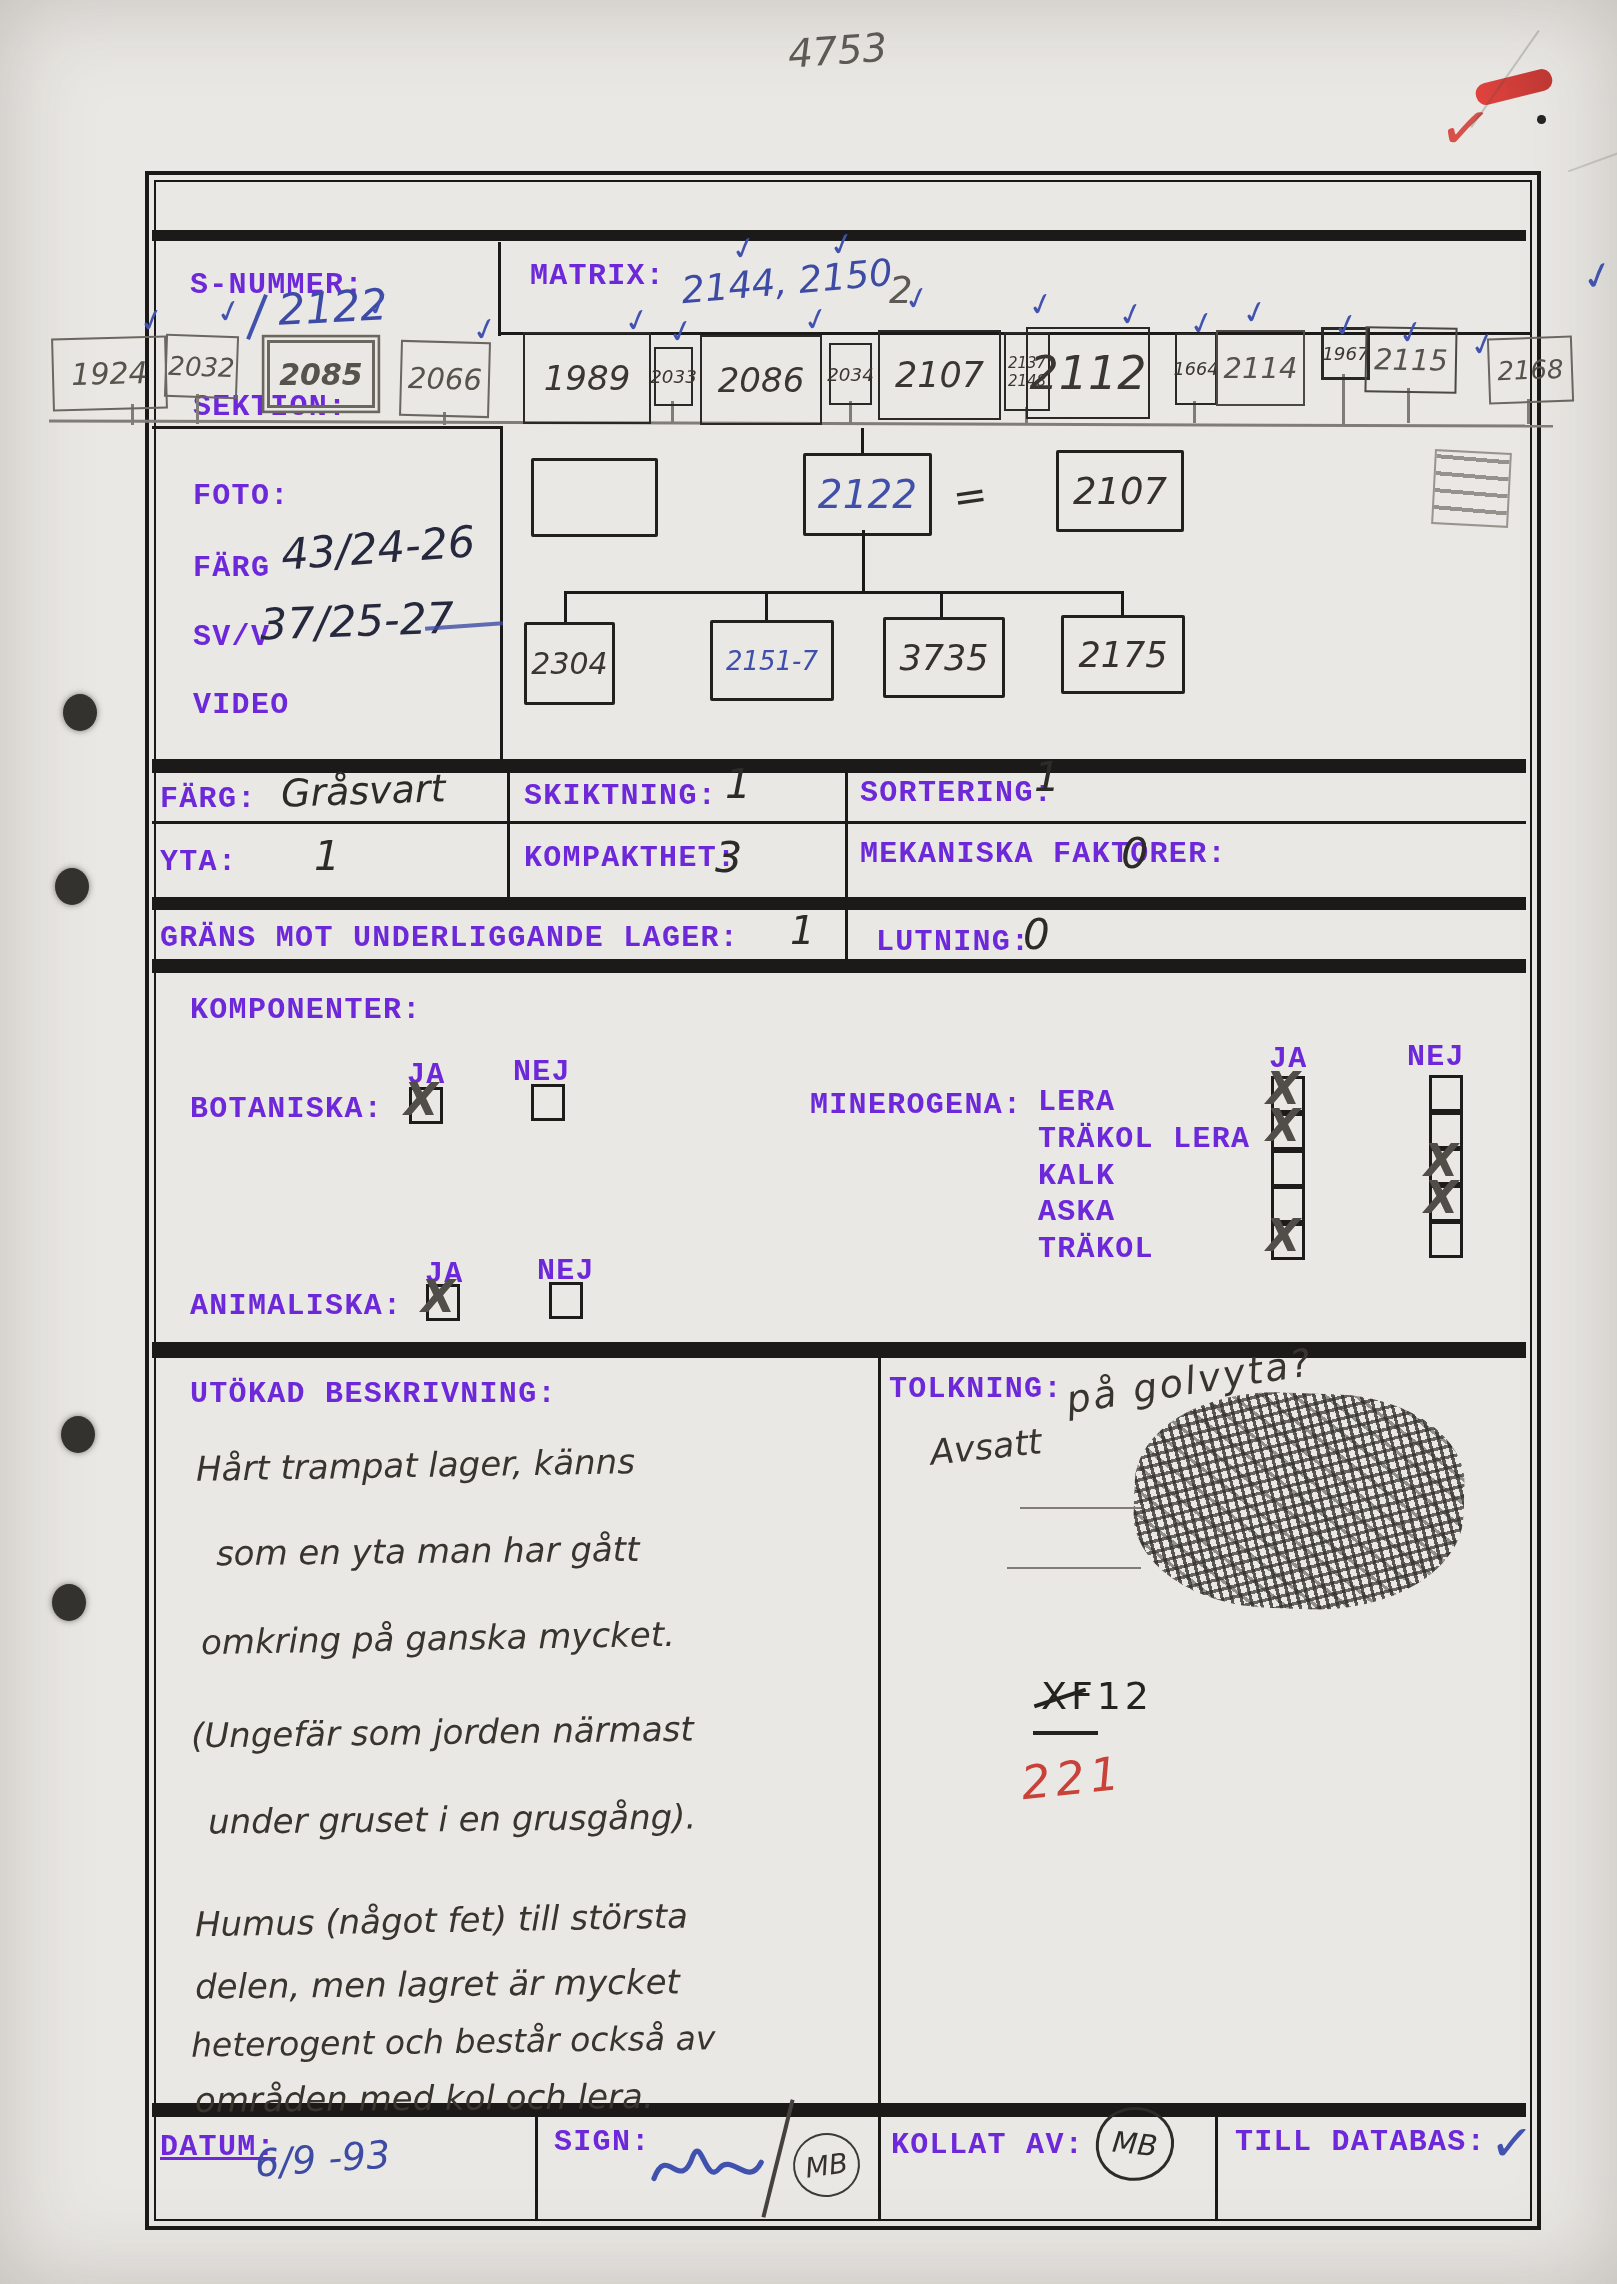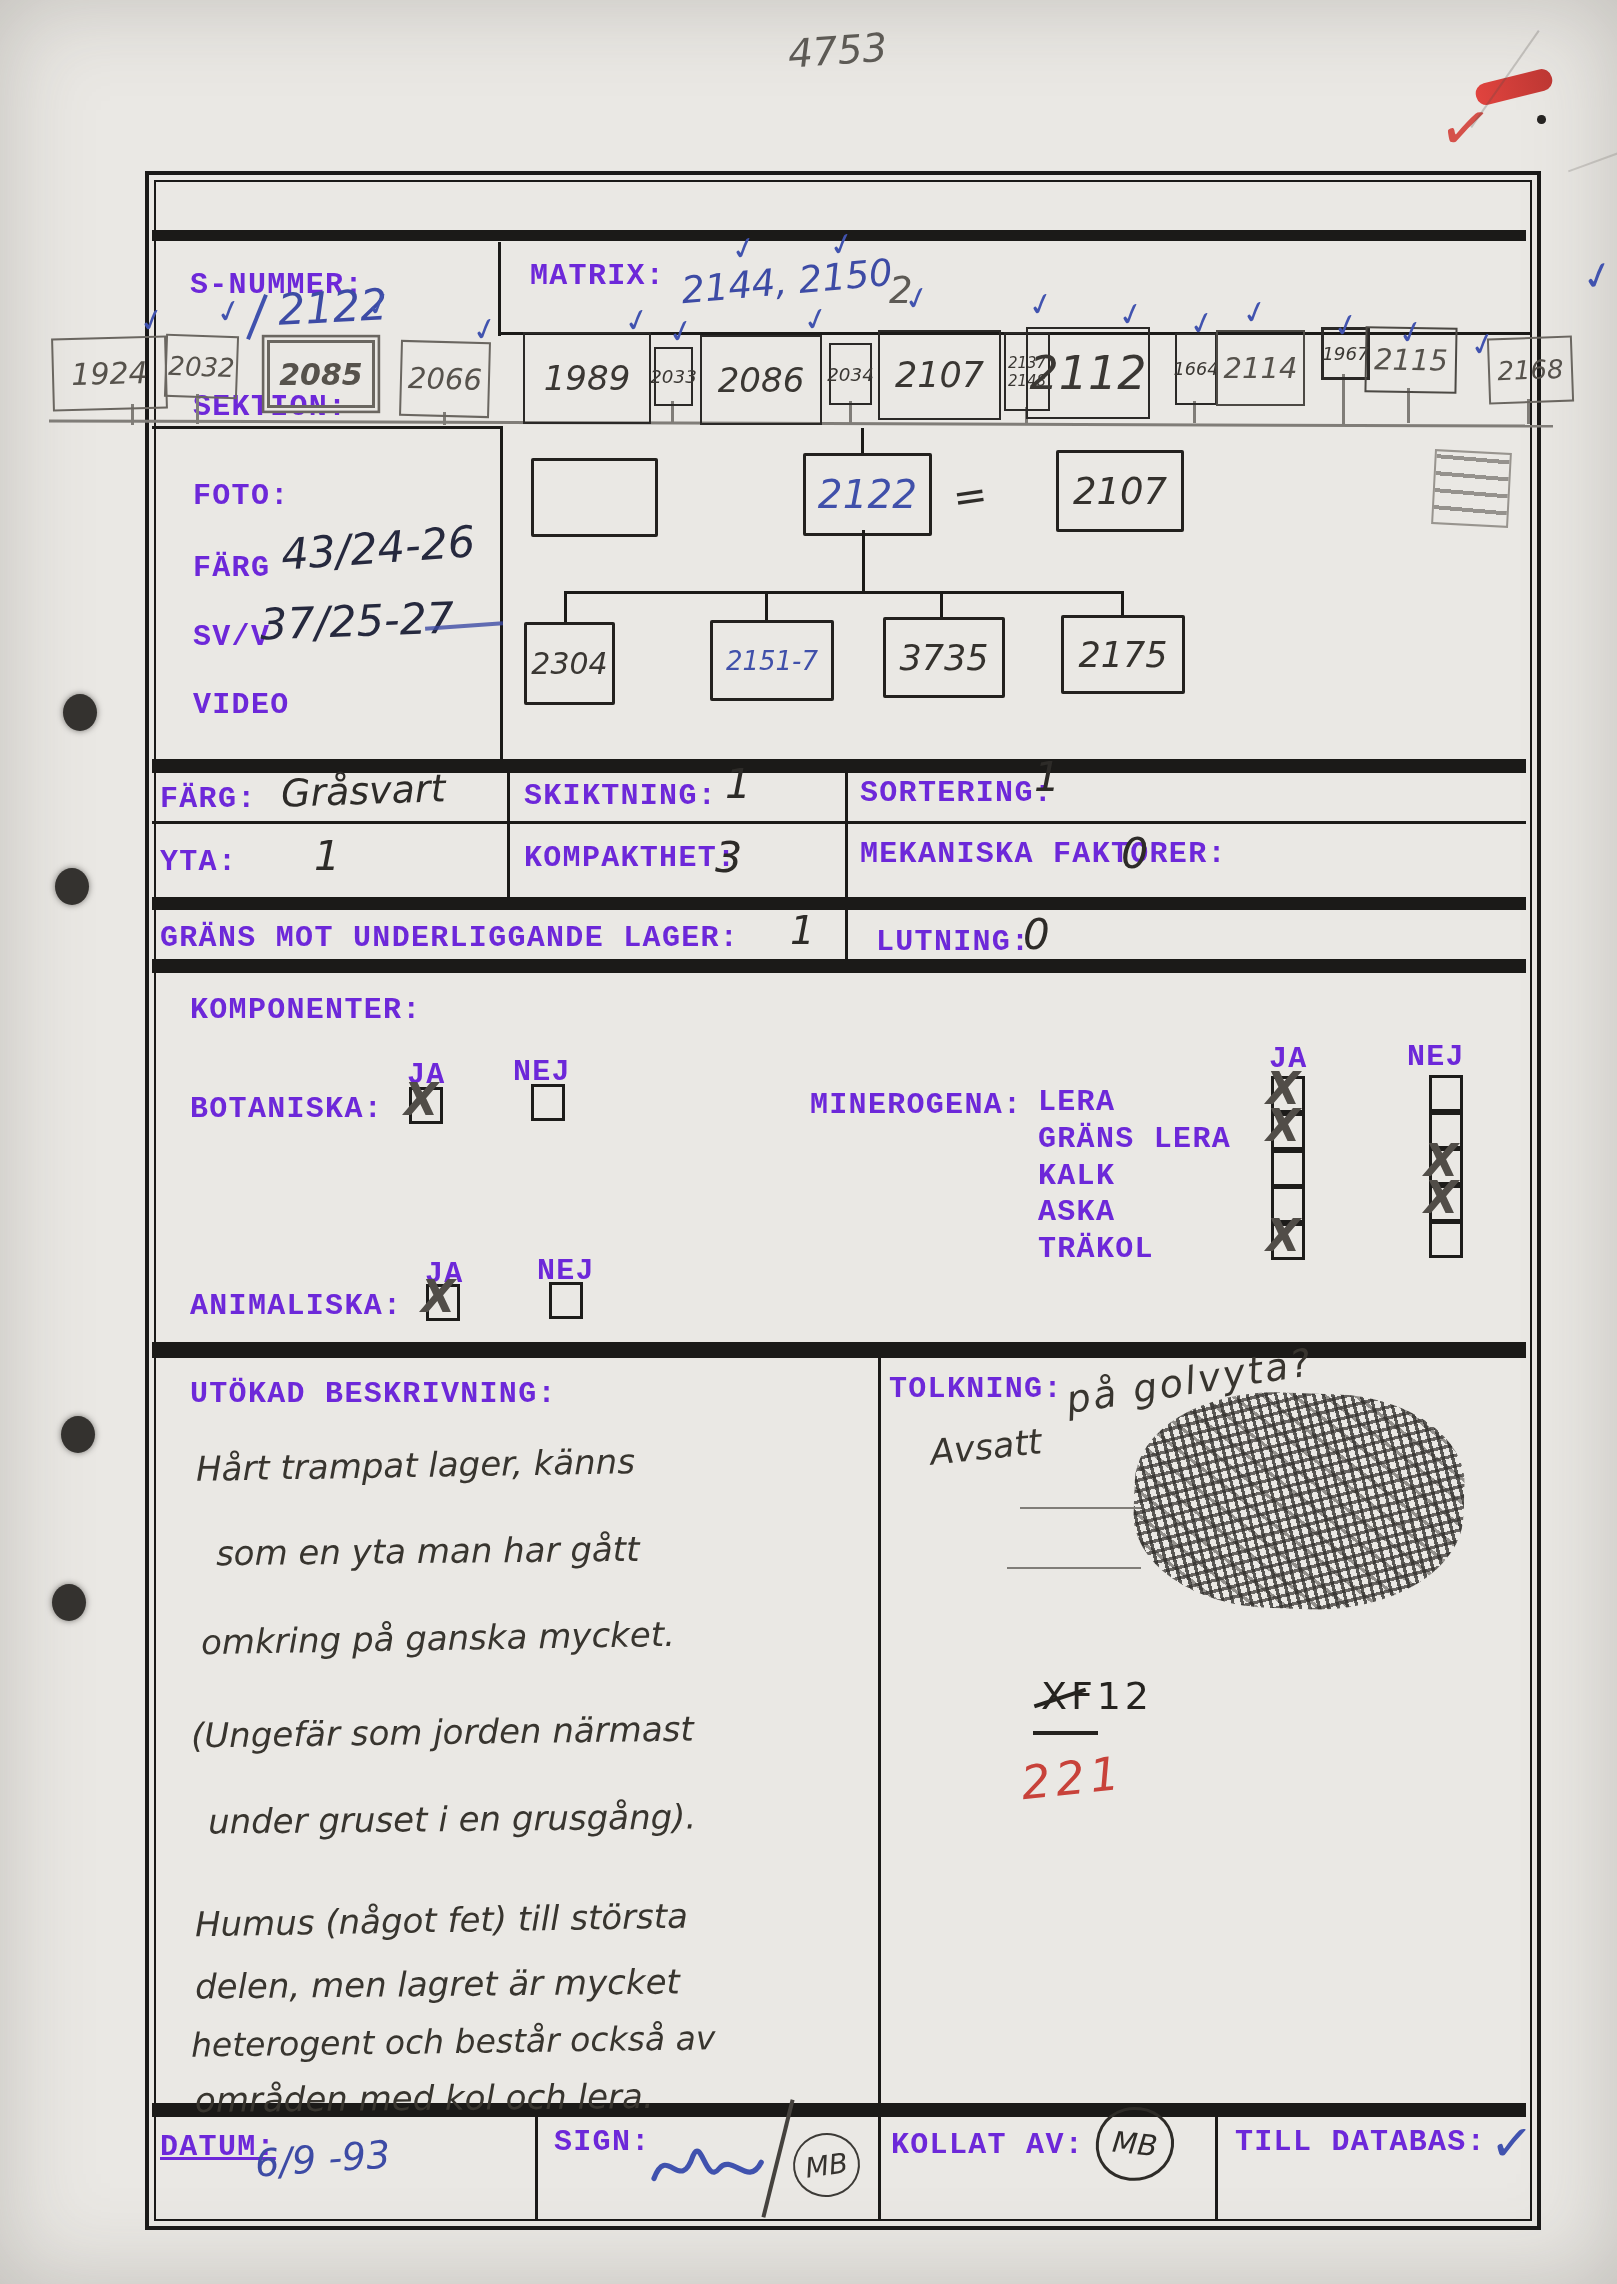--- a/index.html
+++ b/index.html
@@ -188,21 +188,21 @@
   <div class="typed" style="left:810px;top:1088px;">MINEROGENA:</div>
   <div class="typed" style="left:1269px;top:1042px;">JA</div>
   <div class="typed" style="left:1407px;top:1040px;">NEJ</div>
   <div class="typed" style="left:1038px;top:1085px;">LERA</div>
   <div class="chk" style="left:1271px;top:1076px;">
       <span>X</span>
     </div>
   <div class="chk" style="left:1429px;top:1075px;">
       <span></span>
     </div>
-  <div class="typed" style="left:1038px;top:1122px;">GRÄNS LERA</div>
+  <div class="typed" style="left:1038px;top:1122px;">TRÄKOL LERA</div>
   <div class="chk" style="left:1271px;top:1113px;">
       <span>X</span>
     </div>
   <div class="chk" style="left:1429px;top:1112px;">
       <span></span>
     </div>
   <div class="typed" style="left:1038px;top:1159px;">KALK</div>
   <div class="chk" style="left:1271px;top:1150px;">
       <span></span>
     </div>

